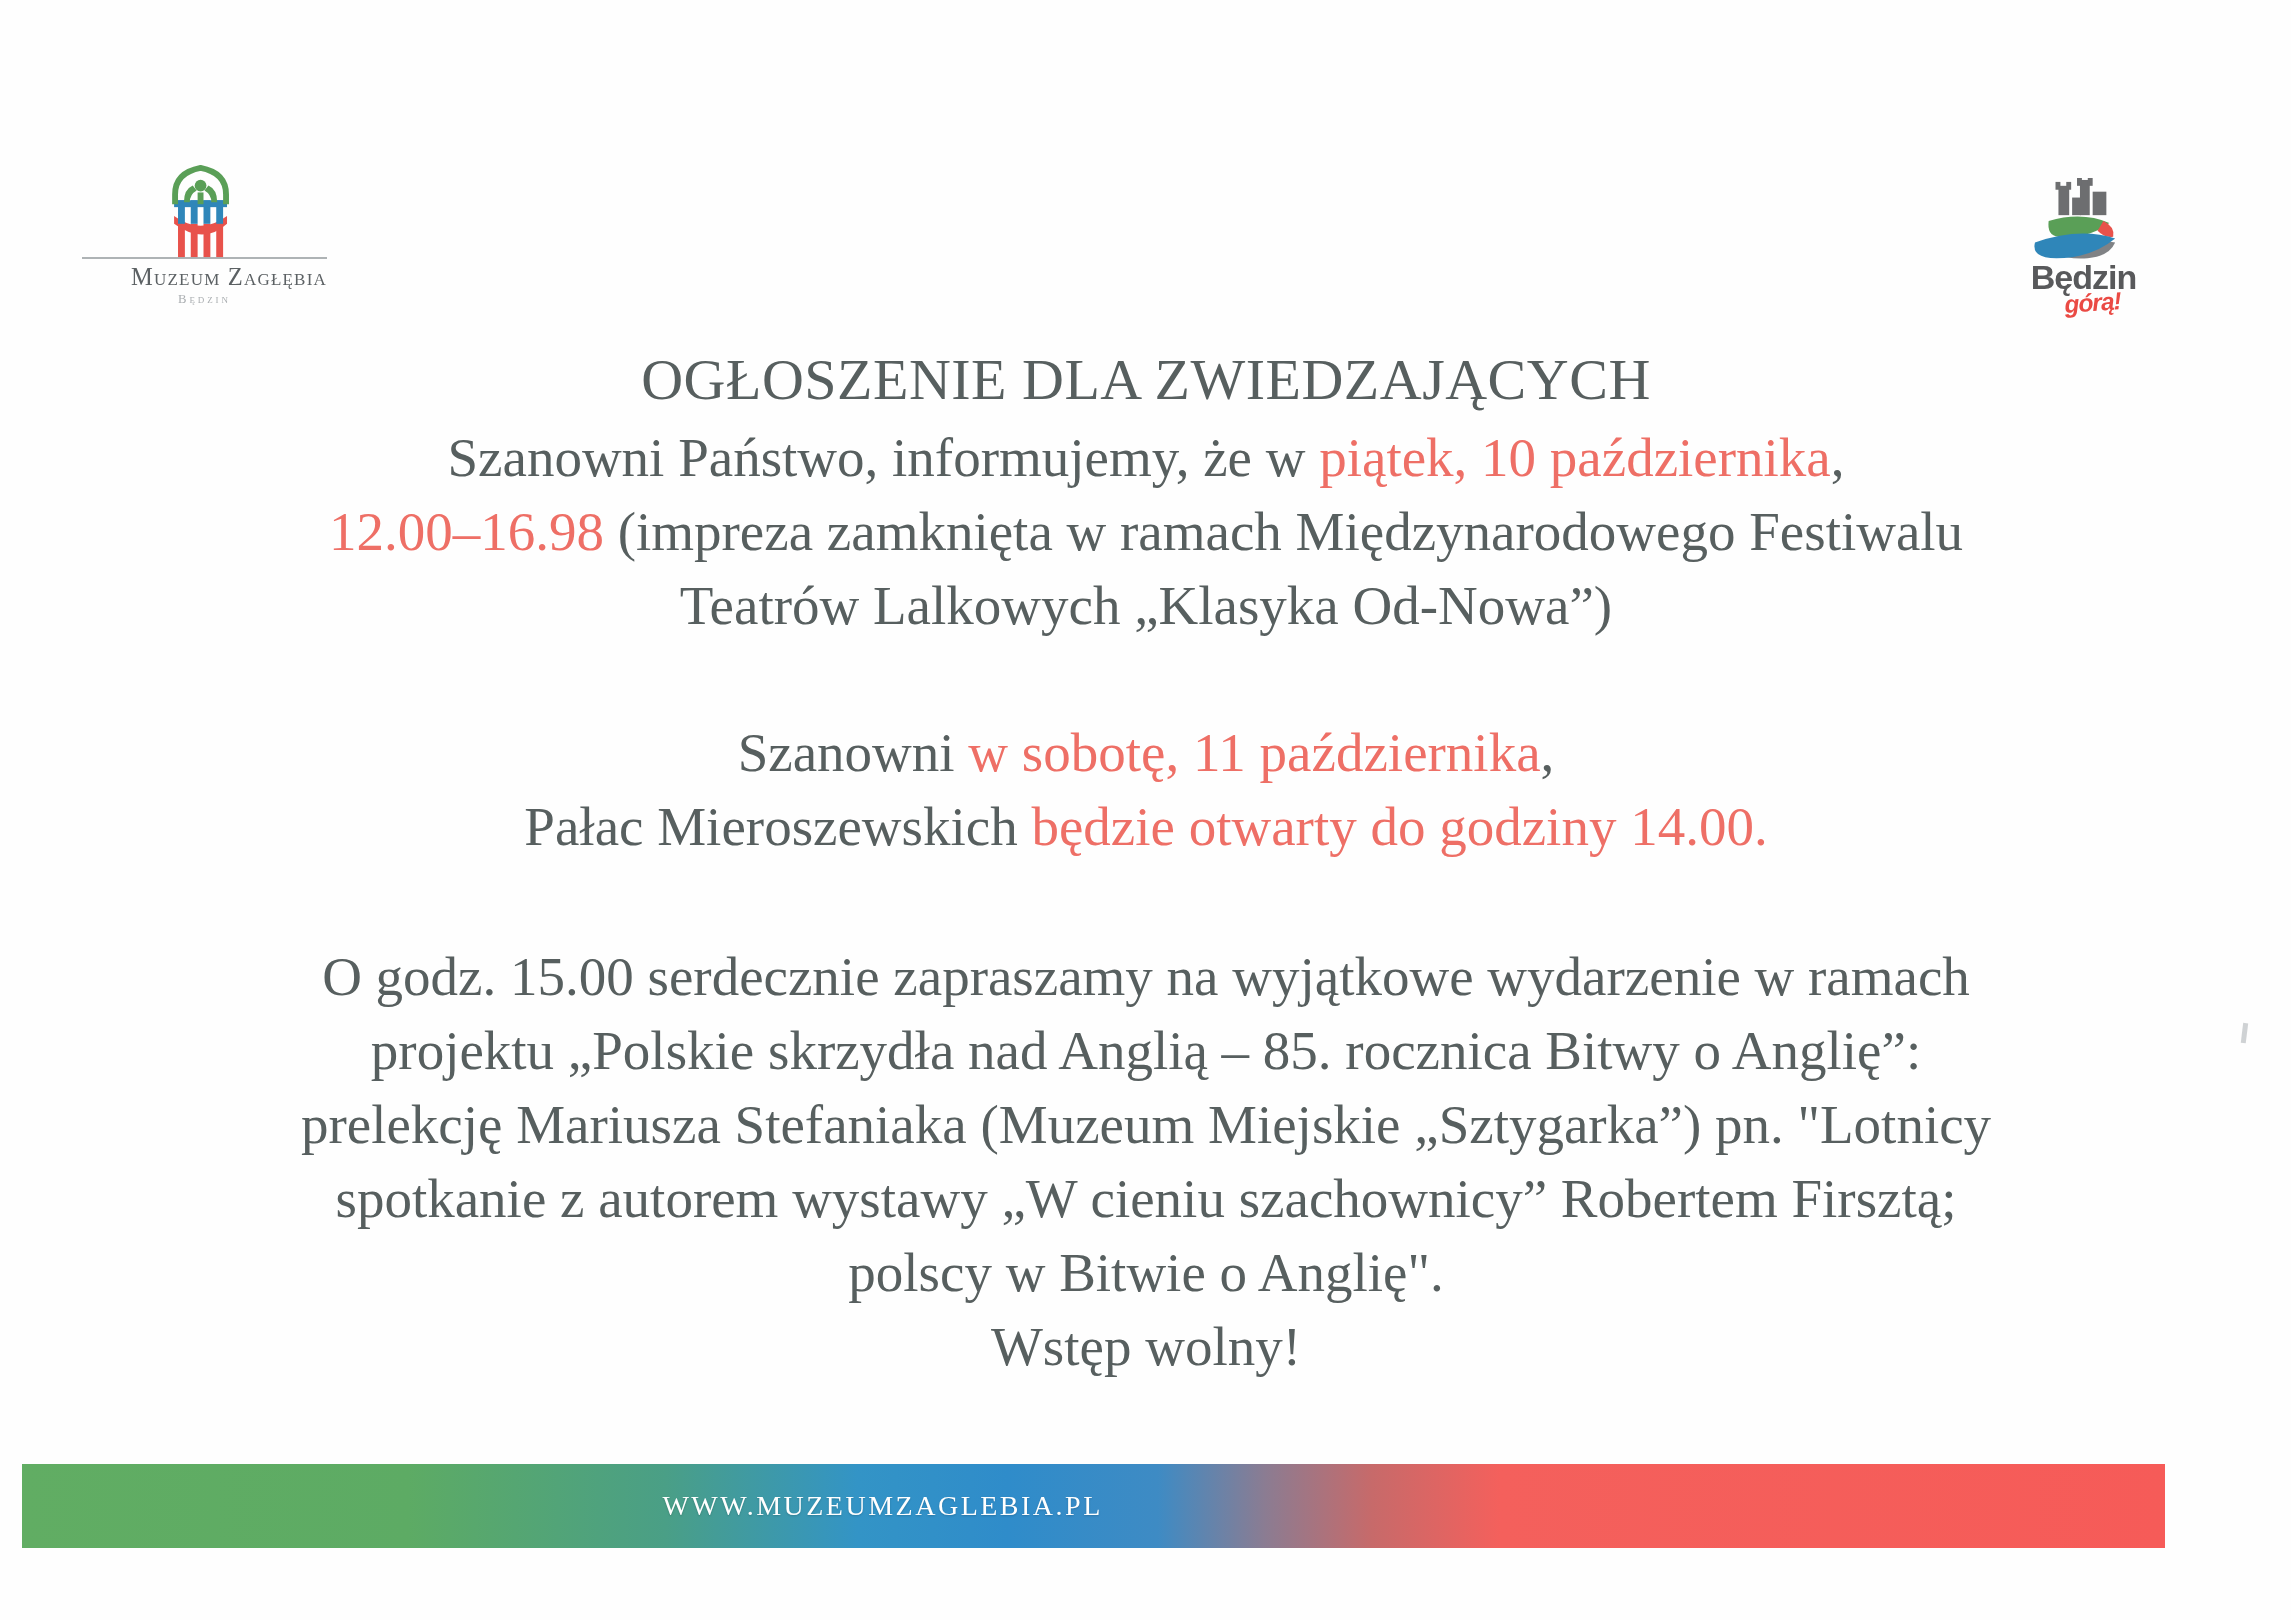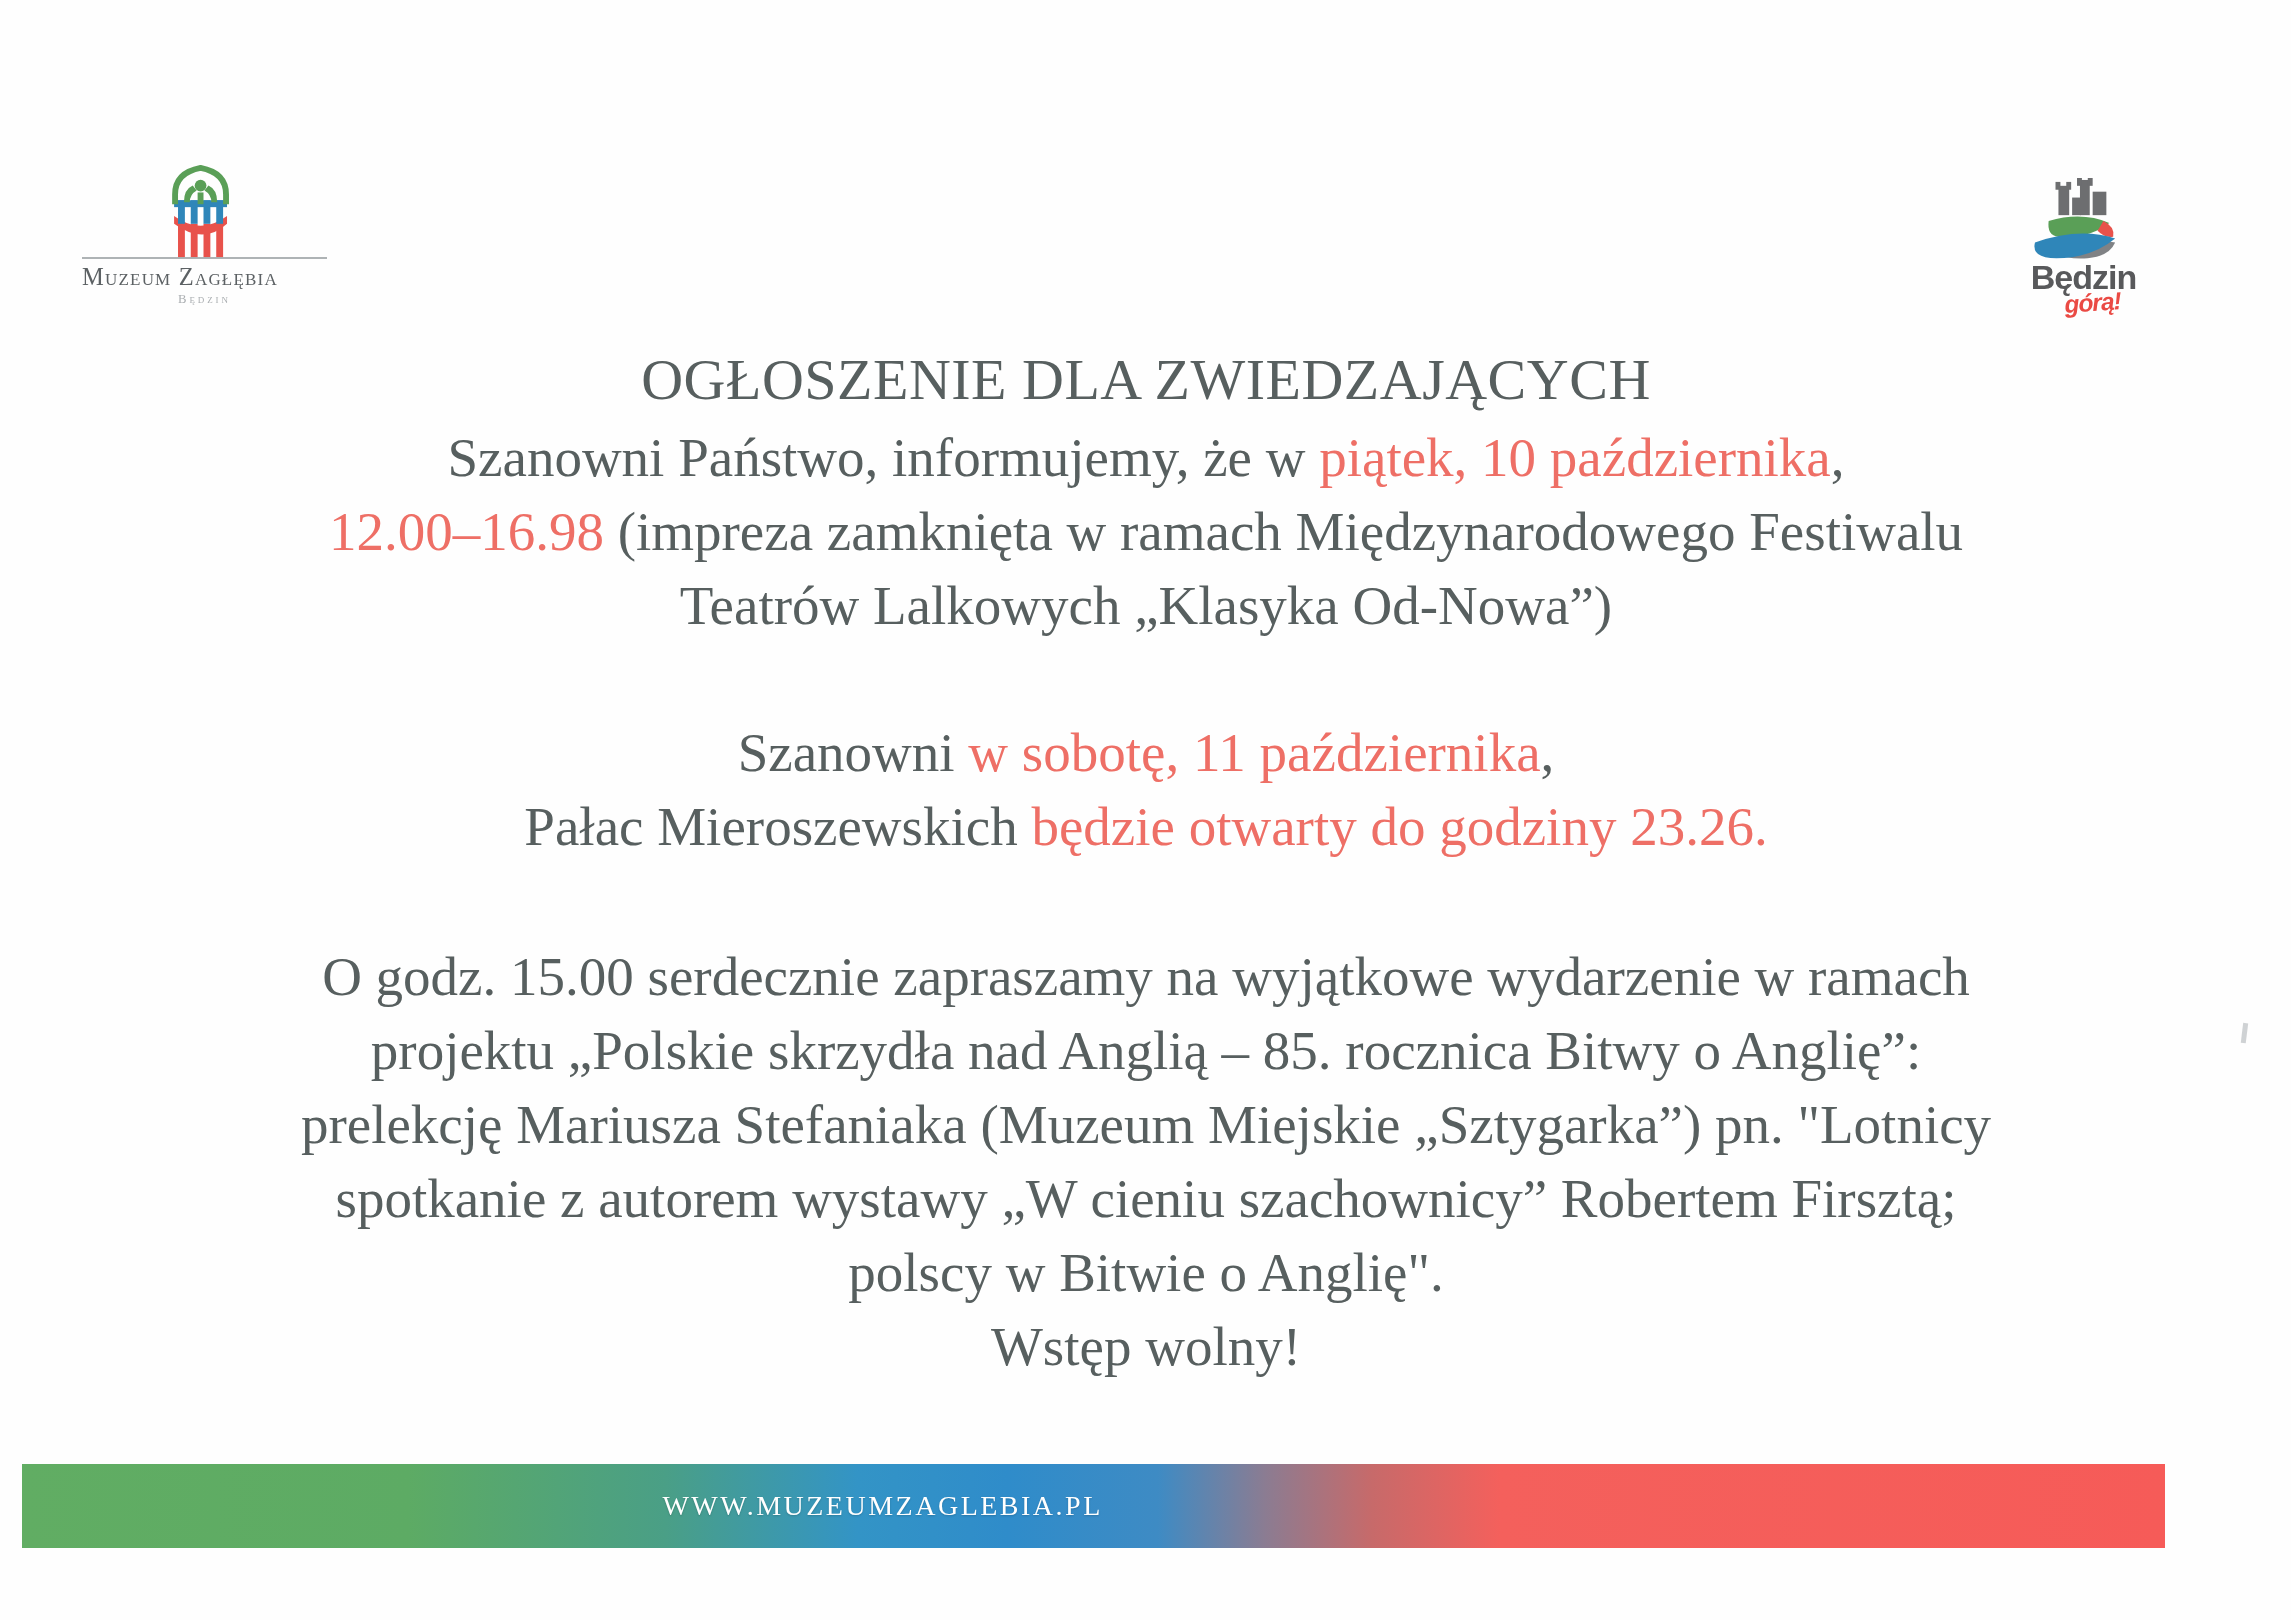--- a/index.html
+++ b/index.html
@@ -44,21 +44,21 @@
     width: 245px;
     height: 2px;
     background: #8c9396;
     opacity: .7;
   }
   .museum-wordmark {
     position: absolute;
     left: 0;
     top: 98px;
     width: 245px;
-    text-align: left;
+    text-align: right;
     font-family: "Liberation Serif", "DejaVu Serif", serif;
     font-size: 24.5px;
     letter-spacing: 1.2px;
     color: #5c6164;
     font-variant: small-caps;
     white-space: nowrap;
   }
   .museum-sub {
     position: absolute;
     left: 0;
@@ -261,21 +261,21 @@
     <h1 class="headline">OGŁOSZENIE DLA ZWIEDZAJĄCYCH</h1>
 
     <p class="para">
       <span class="line"><span>Szanowni Państwo, informujemy, że w </span><span class="hl">piątek, 10 października</span><span>,</span></span>
       <span class="line"><span class="hl">12.00–16.98</span><span> (impreza zamknięta w ramach Międzynarodowego Festiwalu</span></span>
       <span class="line">Teatrów Lalkowych „Klasyka Od-Nowa”)</span>
     </p>
 
     <p class="para block-gap">
       <span class="line"><span>Szanowni </span><span class="hl">w sobotę, 11 października</span><span>,</span></span>
-      <span class="line"><span>Pałac Mieroszewskich </span><span class="hl">będzie otwarty do godziny 23.26.</span></span>
+      <span class="line"><span>Pałac Mieroszewskich </span><span class="hl">będzie otwarty do godziny 14.00.</span></span>
     </p>
 
     <p class="para block-gap-lg">
       <span class="line">O godz. 15.00 serdecznie zapraszamy na wyjątkowe wydarzenie w ramach</span>
       <span class="line">projektu „Polskie skrzydła nad Anglią – 85. rocznica Bitwy o Anglię”:</span>
       <span class="line">prelekcję Mariusza Stefaniaka (Muzeum Miejskie „Sztygarka”) pn. "Lotnicy</span>
       <span class="line">spotkanie z autorem wystawy „W cieniu szachownicy” Robertem Firsztą;</span>
       <span class="line">polscy w Bitwie o Anglię".</span>
       <span class="line">Wstęp wolny!</span>
     </p>

